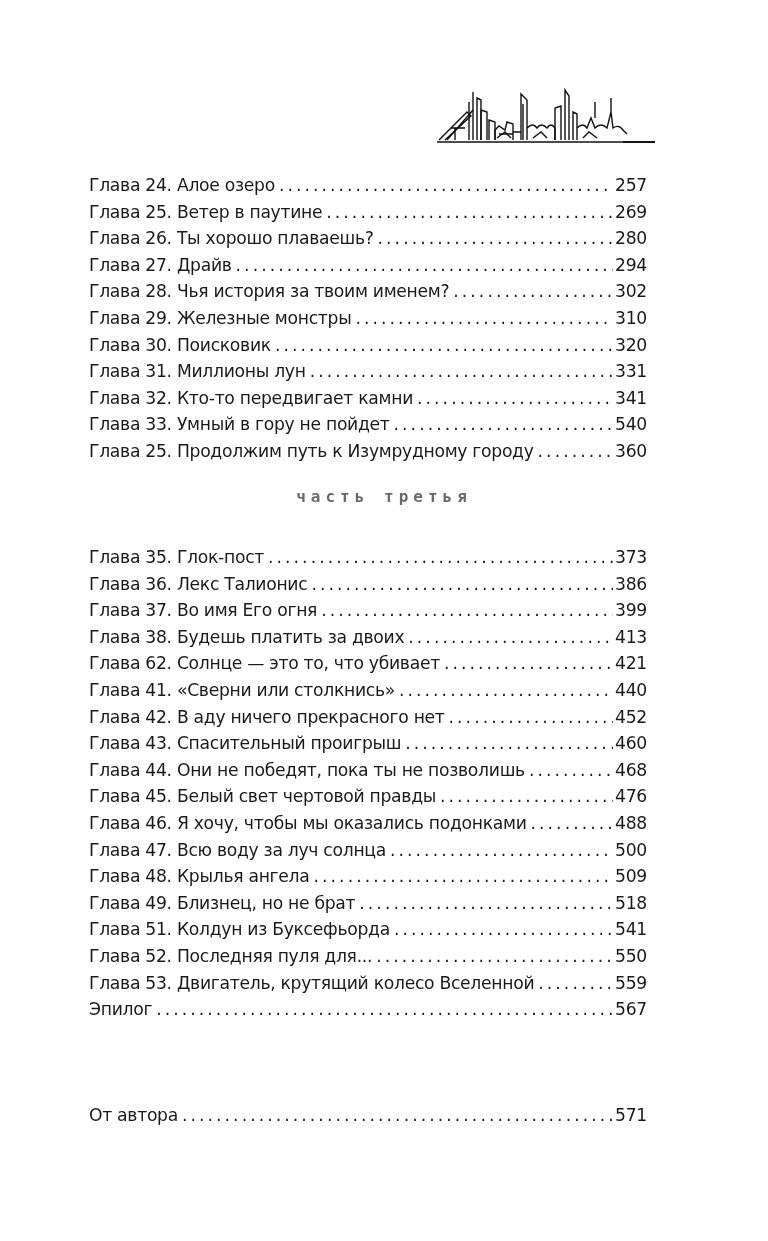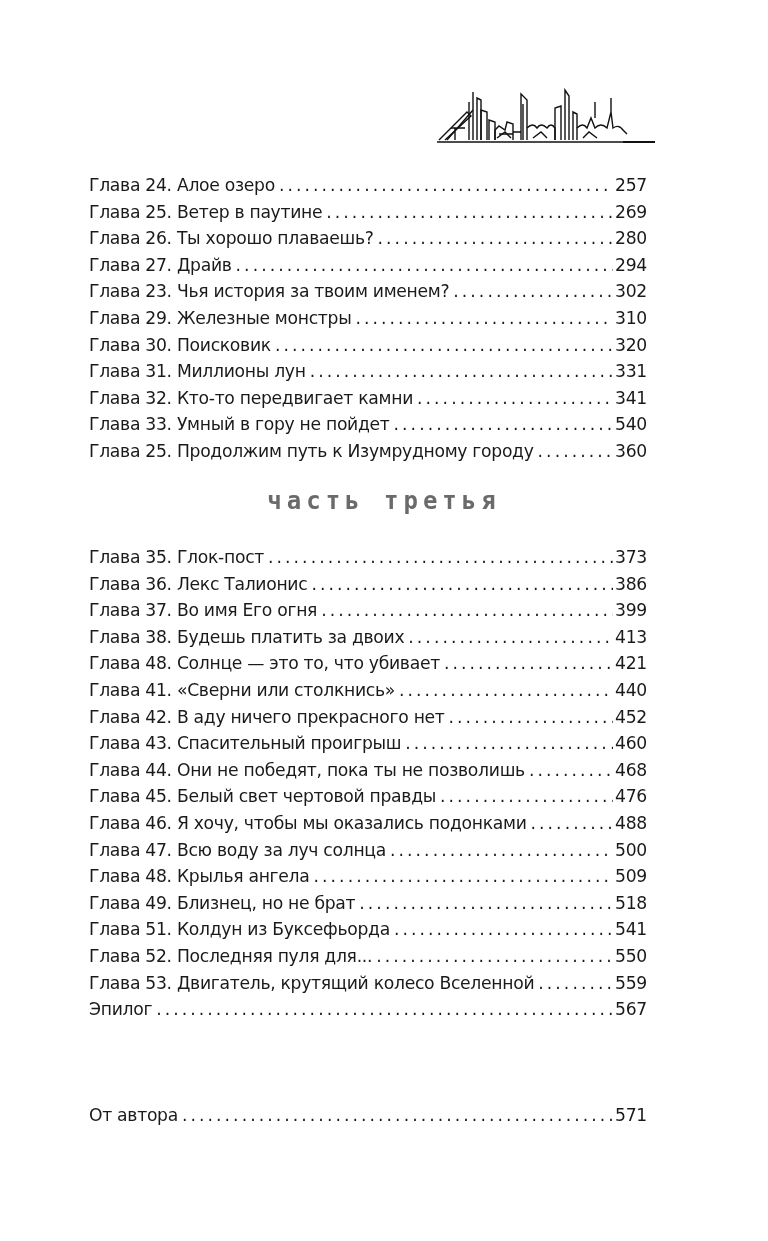--- a/index.html
+++ b/index.html
@@ -7,21 +7,21 @@
   .skyline { position: absolute; left: 437px; top: 82px; width: 220px; height: 70px; }
   .toc { position: absolute; left: 89px; width: 558px; }
   .toc-row { display: flex; align-items: baseline; height: 26.6px; font-size: 17.2px; line-height: 26.6px; white-space: nowrap; letter-spacing: -0.3px; font-family: "DejaVu Sans", sans-serif; }
   .toc-row .title { flex: 0 0 auto; }
   .toc-row .dots { flex: 1 1 auto; overflow: hidden; margin: 0 2px 0 4px; letter-spacing: 3.3px; color: #1a1a1a; }
   .toc-row .dots::before { content: ". . . . . . . . . . . . . . . . . . . . . . . . . . . . . . . . . . . . . . . . . . . . . . . . . . . . . . . . . . . . . . . . . . . . . . . . . . . . . . . . . . . . . . . . . . . . . . . . . . . . . . . . . . . ."; letter-spacing: -1.2px; }
   .toc-row .page { flex: 0 0 auto; }
   #toc-a { top: 172px; }
   #toc-b { top: 544px; }
   #toc-c { top: 1102px; }
-  .part-heading { position: absolute; left: 0; width: 768px; top: 487px; text-align: center; font-family: "DejaVu Sans Mono", monospace; font-weight: bold; font-size: 24px; letter-spacing: 5px; color: #6a6a6a; text-transform: lowercase; }
+  .part-heading { position: absolute; left: 0; width: 768px; top: 487px; text-align: center; font-family: "DejaVu Sans Mono", monospace; font-weight: bold; font-size: 16px; letter-spacing: 5px; color: #6a6a6a; text-transform: lowercase; }
 </style>
 </head>
 <body>
 
 <div class="skyline">
   <svg width="220" height="70" viewBox="0 0 220 70" fill="none" stroke="#111" stroke-width="1.4">
     <path d="M2 58 L30 30 L34 34 L8 58"></path>
     <path d="M10 58 L36 28 M14 46 L28 46 M18 58 L18 46"></path>
     <path d="M32 58 L32 20 M36 58 L36 10 M40 58 L40 16 L44 18 L44 58"></path>
     <path d="M44 58 L44 28 L50 30 L50 58 M52 58 L52 38 L58 40 L58 58"></path>
@@ -53,21 +53,21 @@
       <span class="title">Глава 26. Ты хорошо плаваешь?</span>
       <span class="dots"></span>
       <span class="page">280</span>
     </div>
   <div class="toc-row">
       <span class="title">Глава 27. Драйв</span>
       <span class="dots"></span>
       <span class="page">294</span>
     </div>
   <div class="toc-row">
-      <span class="title">Глава 23. Чья история за твоим именем?</span>
+      <span class="title">Глава 28. Чья история за твоим именем?</span>
       <span class="dots"></span>
       <span class="page">302</span>
     </div>
   <div class="toc-row">
       <span class="title">Глава 29. Железные монстры</span>
       <span class="dots"></span>
       <span class="page">310</span>
     </div>
   <div class="toc-row">
       <span class="title">Глава 30. Поисковик</span>
@@ -113,21 +113,21 @@
       <span class="title">Глава 37. Во имя Его огня</span>
       <span class="dots"></span>
       <span class="page">399</span>
     </div>
   <div class="toc-row">
       <span class="title">Глава 38. Будешь платить за двоих</span>
       <span class="dots"></span>
       <span class="page">413</span>
     </div>
   <div class="toc-row">
-      <span class="title">Глава 48. Солнце — это то, что убивает</span>
+      <span class="title">Глава 62. Солнце — это то, что убивает</span>
       <span class="dots"></span>
       <span class="page">421</span>
     </div>
   <div class="toc-row">
       <span class="title">Глава 41. «Сверни или столкнись»</span>
       <span class="dots"></span>
       <span class="page">440</span>
     </div>
   <div class="toc-row">
       <span class="title">Глава 42. В аду ничего прекрасного нет</span>

